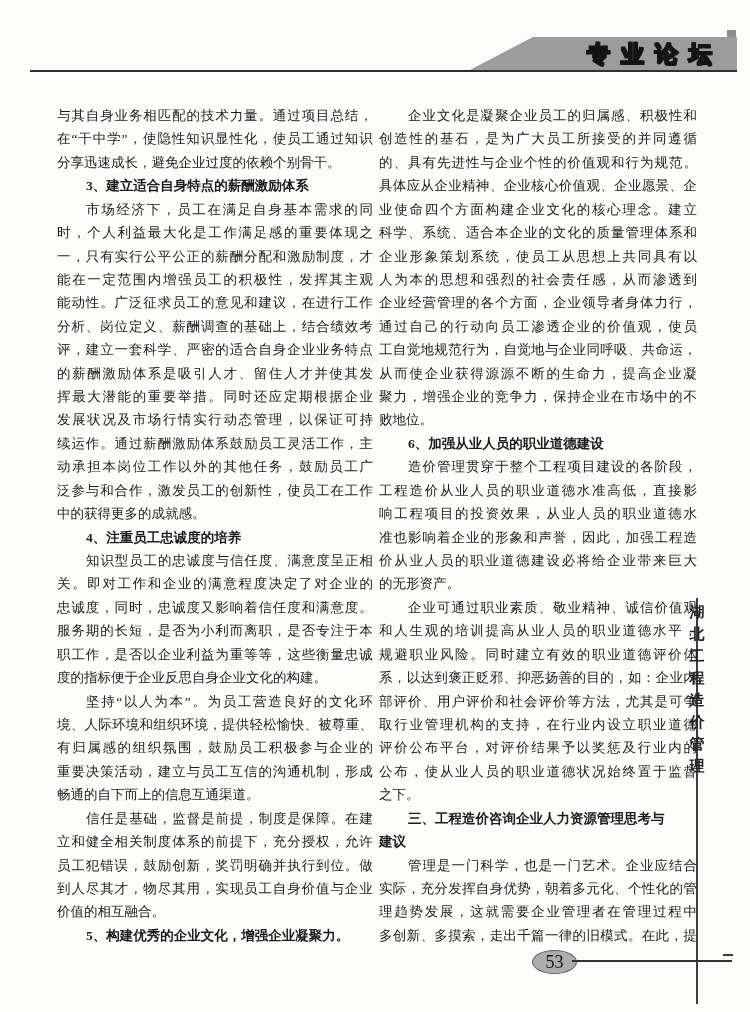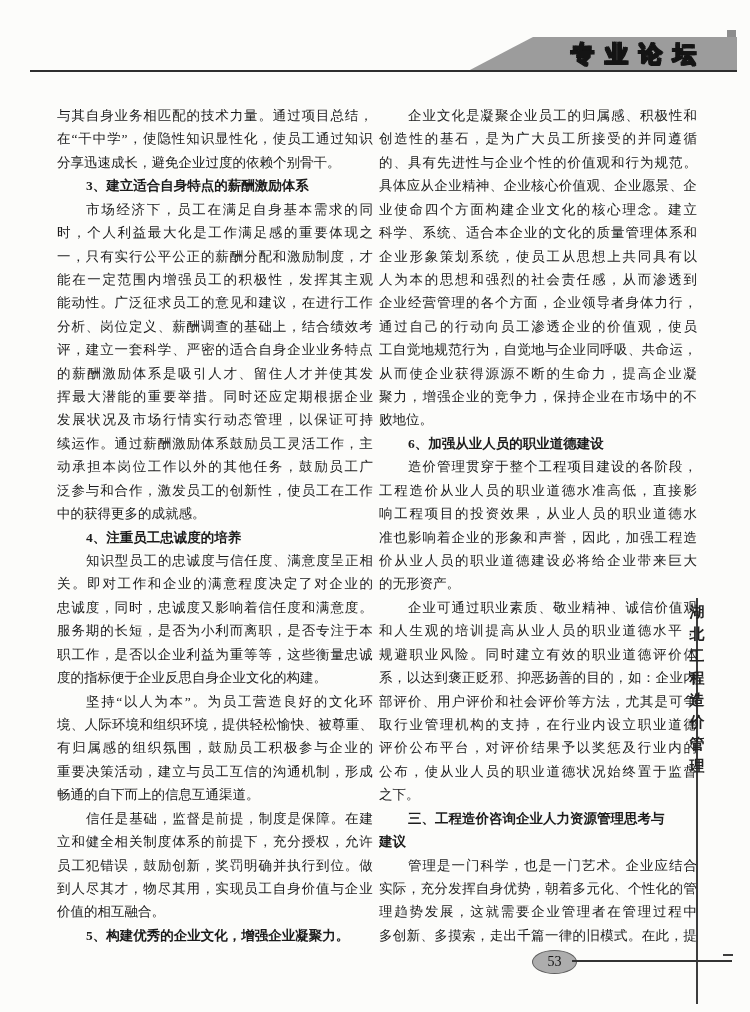--- a/index.html
+++ b/index.html
@@ -19,21 +19,21 @@
     display:flex;align-items:center;justify-content:flex-end;
   }
   .banner-tab{
     position:absolute;left:727px;top:30px;width:9px;height:9px;
     background:#8d8d8d;
   }
   .banner-title{
     font-size:23px;font-weight:bold;
     color:#ffffff;
     letter-spacing:11px;
-    padding-right:30px;
+    padding-right:14px;
     -webkit-text-stroke:1.4px #141414;
     text-shadow:0 0 1px #141414,1px 1px 0 #141414,-1px -1px 0 #141414,1px -1px 0 #141414,-1px 1px 0 #141414;
     white-space:nowrap;
   }
   .header-rule{
     position:absolute;left:30px;top:70px;width:707px;height:2px;
     background:#2f2f2f;
   }
   
   .col{position:absolute;top:104px;font-size:13.5px;line-height:23.43px;}
@@ -58,21 +58,21 @@
   .vchar{
     height:22px;width:24px;text-align:center;
     font-size:15px;font-weight:bold;line-height:22px;
     color:#222;
   }
   
   .page-num{
     position:absolute;left:532px;top:950px;width:43px;height:22px;
     background:#adadad;border:1px solid #5e5e5e;border-radius:50%;
     display:flex;align-items:center;justify-content:center;
-    font-size:14px;color:#111;
+    font-size:18px;color:#111;
   }
   .footer-rule{
     position:absolute;left:572px;top:960px;width:160px;height:2px;
     background:#333;
   }
   .footer-dash{
     position:absolute;left:723px;top:954px;width:10px;height:2px;
     background:#3d3d3d;
   }
 </style>

